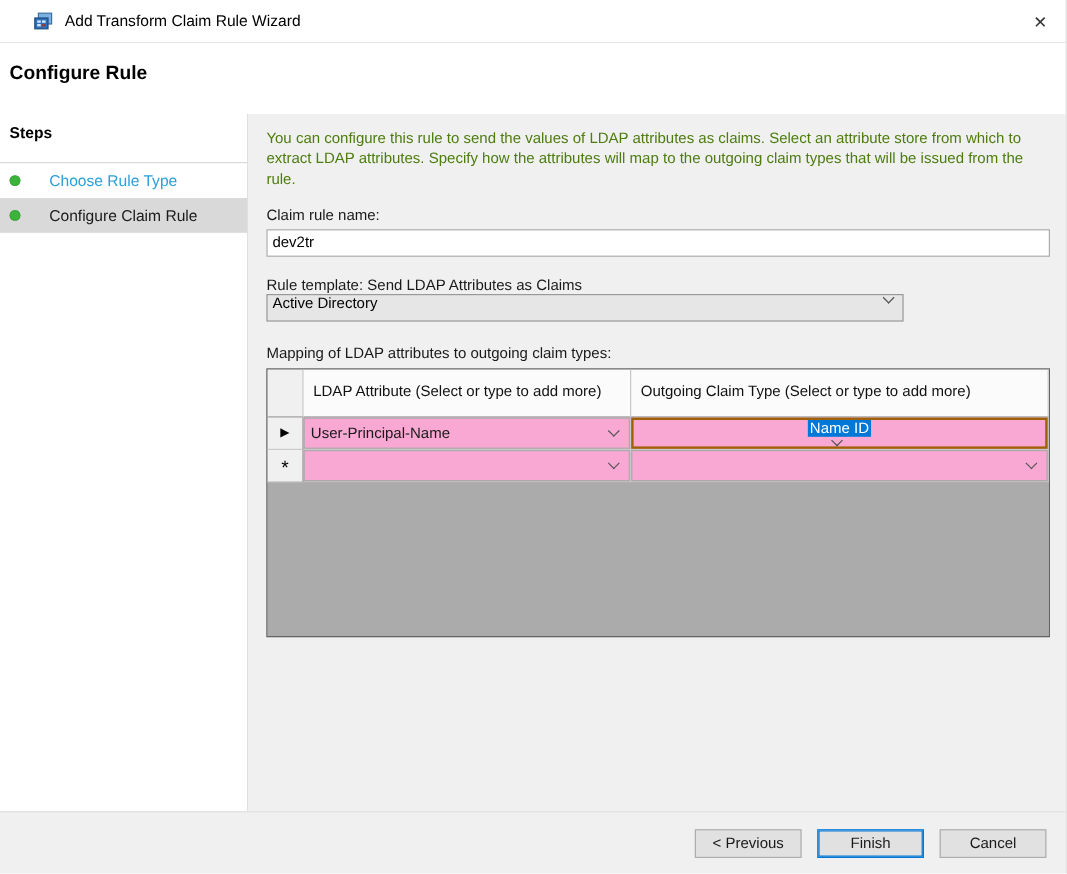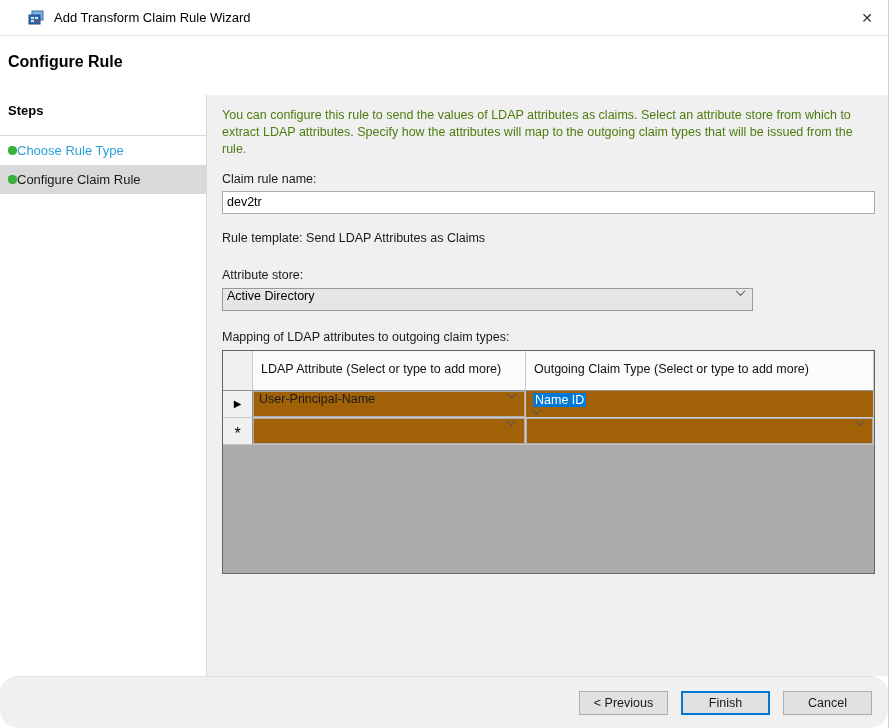--- a/index.html
+++ b/index.html
@@ -42,21 +42,21 @@
     width:207px; flex:0 0 207px;
     background:#ffffff;
     border-right:1px solid #d9d9d9;
   }
   .steps-header {
     font-weight:bold; font-size:13px; color:#000;
     padding:8px 8px 17px 8px;
     border-bottom:1px solid #d9d9d9;
   }
   .step-item {
-    display:flex; align-items:center; gap:0;
+    display:flex; align-items:center; gap:24px;
     padding:7px 8px; font-size:13px; cursor:pointer;
   }
   .step-item .dot {
     width:9px; height:9px; border-radius:50%;
     background:#3cb43c; flex:0 0 9px;
     box-shadow: inset 0 0 1px #1f7a1f;
   }
   .step-link { color:#2b9fd9; }
   .step-current { background:#d9d9d9; color:#1a1a1a; }
   
@@ -115,34 +115,34 @@
     border-right:1px solid #919191;
     border-bottom:1px solid #c9c9c9;
     display:flex; align-items:center; justify-content:center;
     cursor:pointer;
   }
   .row-arrow { font-size:10px; color:#000; line-height:1; }
   .row-star { font-size:16px; color:#000; line-height:0.6; margin-top:6px; }
   .cell-combo-wrap { background:#fff; border-bottom:1px solid #c9c9c9; border-right:1px solid #c9c9c9; }
   .cell-combo {
     width:100%; height:100%;
-    background:#a16207; border:1px solid #ababab;
-    display:flex; align-items:flex-start;
+    background:#f9a8d4; border:1px solid #ababab;
+    display:flex; align-items:center;
     padding:0 5px; cursor:pointer; font-size:12.5px;
   }
   .cell-combo .combo-value { flex:1 1 auto; white-space:nowrap; overflow:hidden; }
   .cell-combo.focused { border:2px solid #a16207;flex-direction:column; }
   .sel-highlight { background:#0078d7; color:#fff; padding:0 2px; }
   .filler { grid-column:1 / 4; background:#ababab; }
   
   .footer {
     height:52px; flex:0 0 52px;
     background:#f0f0f0; border-top:1px solid #dfdfdf;
     display:flex; align-items:center; justify-content:flex-end;
-    gap:13px; padding-right:16px;border-radius:19px;
+    gap:13px; padding-right:16px;
   }
   .btn {
     min-width:89px; height:24px;
     background:#e1e1e1; border:1px solid #adadad;
     font-family:"Liberation Sans", sans-serif;
     font-size:12.5px; color:#1a1a1a; cursor:pointer;
   }
   .btn-default {
     border:1px solid #0078d7;
     box-shadow:inset 0 0 0 1px #0078d7;
@@ -187,21 +187,20 @@
     </div>
 
     <div class="main">
       <p class="desc">You can configure this rule to send the values of LDAP attributes as claims. Select an attribute store from which to extract LDAP attributes. Specify how the attributes will map to the outgoing claim types that will be issued from the rule.</p>
 
       <label class="field-label">Claim rule name:</label>
       <input class="text-input" type="text" value="dev2tr" style="">
 
       <div class="rule-template">Rule template: Send LDAP Attributes as Claims</div>
 
-      <label class="attr-label">Attribute store:</label>
       <div class="combo combo-wide">
         <span class="combo-value">Active Directory</span>
         <span class="chev"></span>
       </div>
 
       <label class="mapping-label">Mapping of LDAP attributes to outgoing claim types:</label>
 
       
       <div class="grid-table">
 

